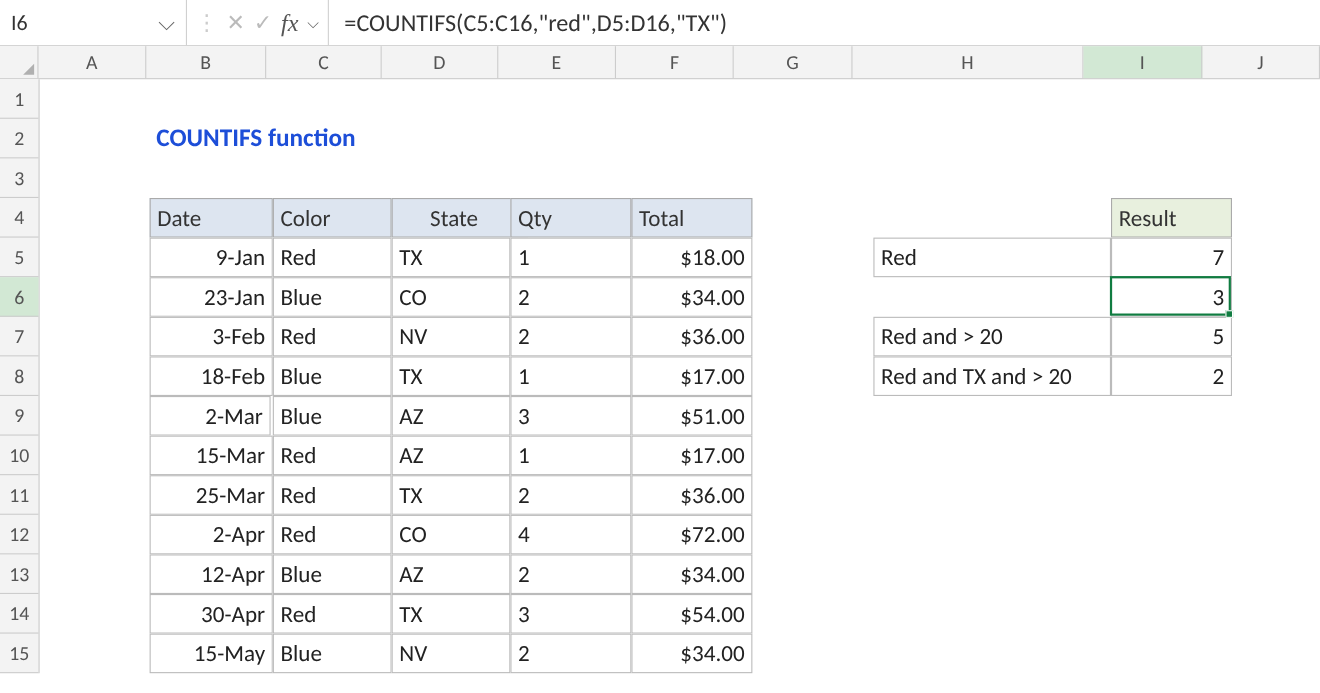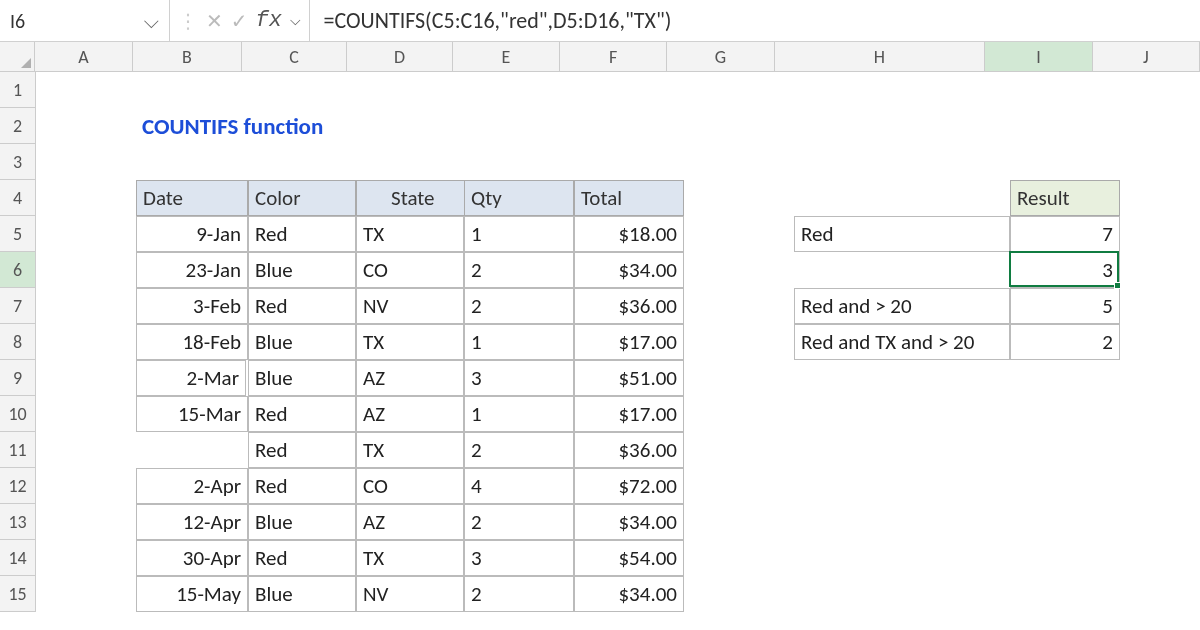--- a/index.html
+++ b/index.html
@@ -4,21 +4,21 @@
 <style>
 * { box-sizing: border-box; margin: 0; padding: 0; }
 body { font-family: Calibri, Arial, sans-serif; background: #fff; overflow: hidden; width: 1200px; height: 630px; position: relative; }
 
 .formulabar { height: 42px; border-bottom: 1px solid #d0d0d0; display: flex; align-items: stretch; background: #fff; }
 .namebox { width: 170px; display: flex; align-items: center; padding: 0 10px; border-right: 1px solid #d0d0d0; font-size: 20px; color: #333; }
 .namebox .dd { margin-left: auto; color: #666; }
 .fbbtns { display: flex; align-items: center; padding: 0 8px; gap: 8px; border-right: 1px solid #d0d0d0; color: #888; font-size: 20px; }
 .fbbtns .x { color: #bbb; }
 .fbbtns .chk { color: #bbb; }
-.fbbtns .fx { font-style: italic; font-family: Liberation Mono, monospace; color: #555; font-size: 22px; }
+.fbbtns .fx { font-style: italic; font-family: Liberation Serif, serif; color: #555; font-size: 22px; }
 .fbbtns .dd2 { color: #666; font-size: 14px; }
 .formula { flex: 1; display: flex; align-items: center; padding: 0 14px; font-size: 22px; color: #333; }
 
 .grid { position: relative; }
 .colhdr { display: flex; height: 30px; background: #f3f3f3; border-bottom: 1px solid #ccc; }
 .colhdr .corner { width: 36px; border-right: 1px solid #ccc; background: #f3f3f3; position: relative; }
 .colhdr .corner::after { content: ""; position: absolute; right: 3px; bottom: 3px; width: 0; height: 0; border-left: 10px solid transparent; border-bottom: 10px solid #b0b0b0; }
 .colhdr .ch { border-right: 1px solid #ccc; text-align: center; font-size: 18px; color: #555; line-height: 30px; }
 .colhdr .ch.active { background: #d2e8d4; }
 
@@ -124,20 +124,21 @@
         <div class="cell tbl-cell ralign" style="left: 100px; top: 288px; width: 110px;">2-Mar</div>
         <div class="cell tbl-cell lalign" style="left: 212px; top: 288px; width: 108px;">Blue</div>
         <div class="cell tbl-cell lalign" style="left: 320px; top: 288px; width: 108px;">AZ</div>
         <div class="cell tbl-cell lalign" style="left: 428px; top: 288px; width: 110px;">3</div>
         <div class="cell tbl-cell ralign" style="left: 538px; top: 288px; width: 110px;">$51.00</div>
         <div class="cell tbl-cell ralign" style="left: 100px; top: 324px; width: 112px;">15-Mar</div>
         <div class="cell tbl-cell lalign" style="left: 212px; top: 324px; width: 108px;">Red</div>
         <div class="cell tbl-cell lalign" style="left: 320px; top: 324px; width: 108px;">AZ</div>
         <div class="cell tbl-cell lalign" style="left: 428px; top: 324px; width: 110px;">1</div>
         <div class="cell tbl-cell ralign" style="left: 538px; top: 324px; width: 110px;">$17.00</div>
+        <div class="cell tbl-cell ralign" style="left: 100px; top: 360px; width: 112px;">25-Mar</div>
         <div class="cell tbl-cell lalign" style="left: 212px; top: 360px; width: 108px;">Red</div>
         <div class="cell tbl-cell lalign" style="left: 320px; top: 360px; width: 108px;">TX</div>
         <div class="cell tbl-cell lalign" style="left: 428px; top: 360px; width: 110px;">2</div>
         <div class="cell tbl-cell ralign" style="left: 538px; top: 360px; width: 110px;">$36.00</div>
         <div class="cell tbl-cell ralign" style="left: 100px; top: 396px; width: 112px;">2-Apr</div>
         <div class="cell tbl-cell lalign" style="left: 212px; top: 396px; width: 108px;">Red</div>
         <div class="cell tbl-cell lalign" style="left: 320px; top: 396px; width: 108px;">CO</div>
         <div class="cell tbl-cell lalign" style="left: 428px; top: 396px; width: 110px;">4</div>
         <div class="cell tbl-cell ralign" style="left: 538px; top: 396px; width: 110px;">$72.00</div>
         <div class="cell tbl-cell ralign" style="left: 100px; top: 432px; width: 112px;">12-Apr</div>

